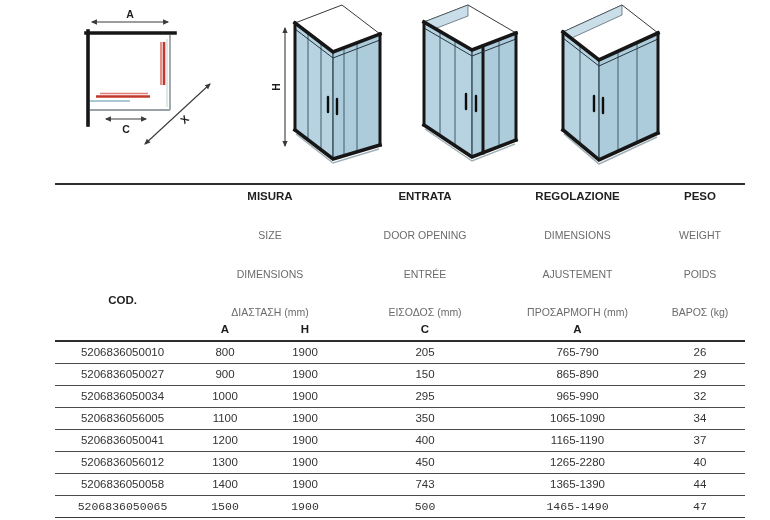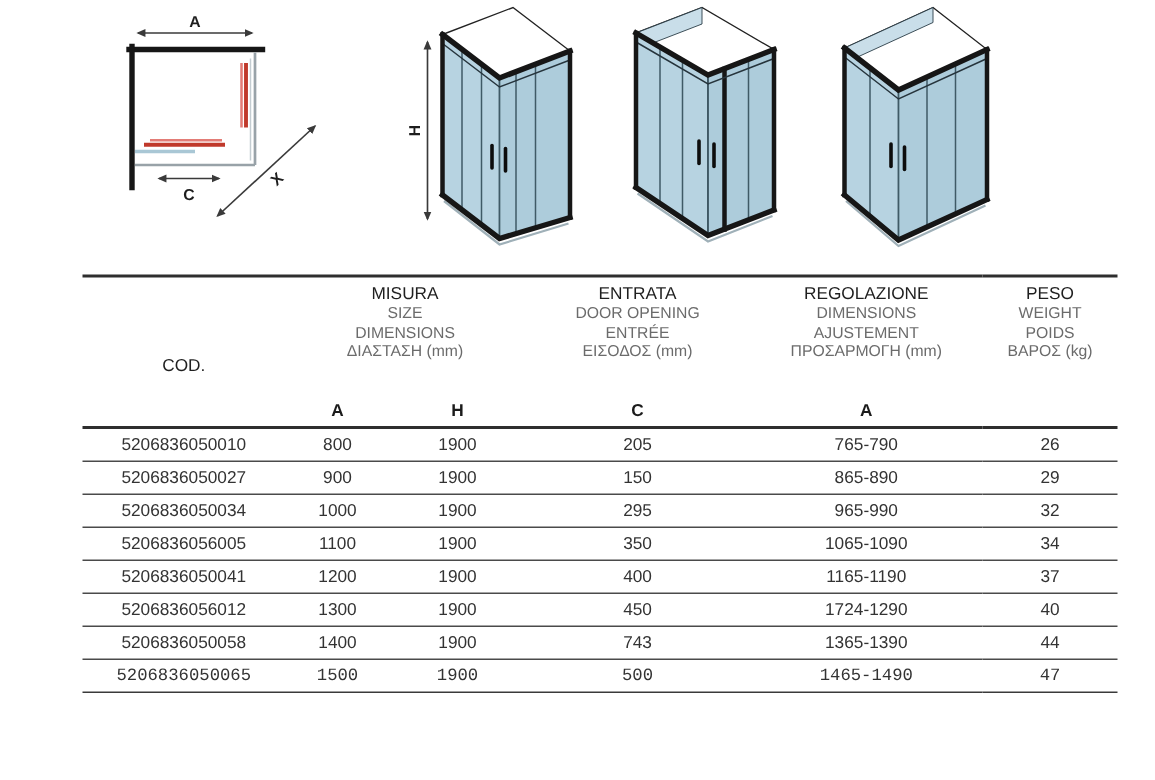--- a/index.html
+++ b/index.html
@@ -37,22 +37,22 @@
     position:absolute;left:55px;top:183px;width:690px;
     border-collapse:collapse;table-layout:fixed;
     font-family:"Liberation Sans",sans-serif;
   }
   .spec-table col.c-cod{width:135px;} .spec-table col.c-a{width:70px;}
   .spec-table col.c-h{width:90px;} .spec-table col.c-c{width:150px;}
   .spec-table col.c-adj{width:155px;} .spec-table col.c-kg{width:90px;}
   .spec-table th,.spec-table td{padding:0;text-align:center;font-weight:normal;}
   .head-row th{border-top:2px solid var(--c-table_line,#2e2e2e);vertical-align:top;padding-top:5px;height:61px;}
   .head-row th.cod-head{vertical-align:bottom;padding-bottom:12px;}
-  .col-title{font-size:11.5px;font-weight:400;color:var(--c-text_dark,#1b1b1b);line-height:13px;}
-  .col-sub{font-size:10.5px;color:var(--c-text_gray,#6b6b6b);line-height:12.5px;}
+  .col-title{font-size:11.5px;font-weight:700;color:var(--c-text_dark,#1b1b1b);line-height:13px;}
+  .col-sub{font-size:10.5px;color:var(--c-text_gray,#6b6b6b);line-height:12.5px;margin-top:26px;}
   .sub-row th{height:21px;font-size:11.5px;font-weight:700;color:#1b1b1b;
     border-bottom:2px solid var(--c-table_line,#2e2e2e);vertical-align:middle;}
   .spec-table tbody td{
     height:21px;font-size:11.5px;color:#333;vertical-align:middle;
     border-bottom:1px solid #4a4a4a;white-space:nowrap;
   }
   .spec-table tbody tr:last-child td{border-bottom:1.6px solid #3a3a3a;font-family:Liberation Mono, monospace;}
 </style>
 </head>
 <body>
@@ -250,21 +250,21 @@
           <td>1900</td>
           <td>400</td>
           <td>1165-1190</td>
           <td>37</td>
         </tr>
         <tr>
           <td>5206836056012</td>
           <td>1300</td>
           <td>1900</td>
           <td>450</td>
-          <td>1724-1290</td>
+          <td>1265-2280</td>
           <td>40</td>
         </tr>
         <tr>
           <td>5206836050058</td>
           <td>1400</td>
           <td>1900</td>
           <td>743</td>
           <td>1365-1390</td>
           <td>44</td>
         </tr>

